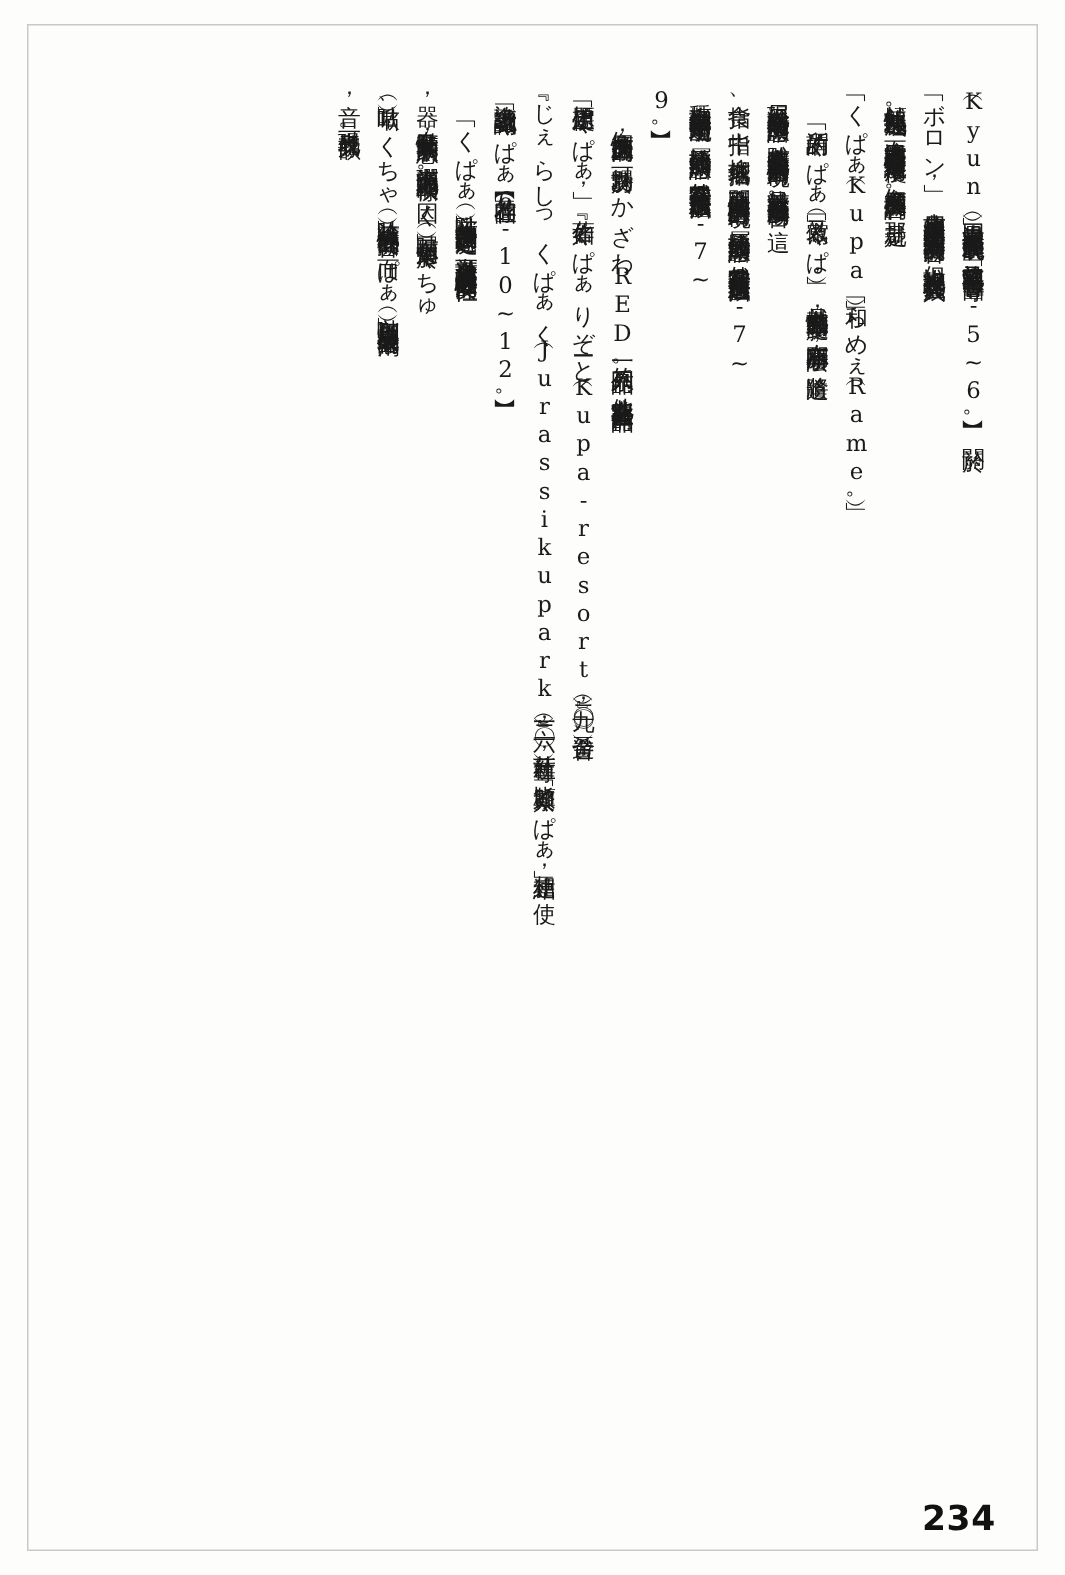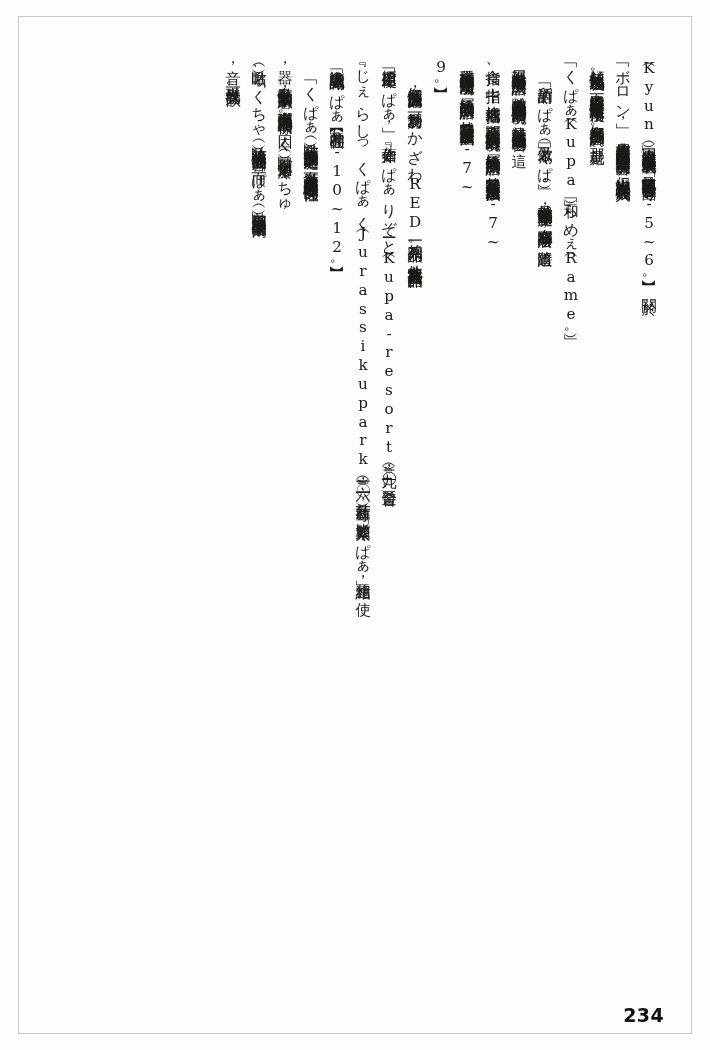--- a/index.html
+++ b/index.html
@@ -57,21 +57,21 @@
     overflow: visible;
     font-family: "DejaVu Serif", "Liberation Serif", serif;
   }
   .col.indent {
     padding-top: 17px;
   }
   .page-number {
     position: absolute;
     right: 46px;
     bottom: 24px;
-    font-size: 19px;
+    font-size: 23px;
     font-weight: bold;
     font-family: "DejaVu Sans", "Liberation Sans", sans-serif;
     letter-spacing: 0.02em;
     color: #111;
   }
 </style>
 </head>
 <body>
 
 <div class="page">

